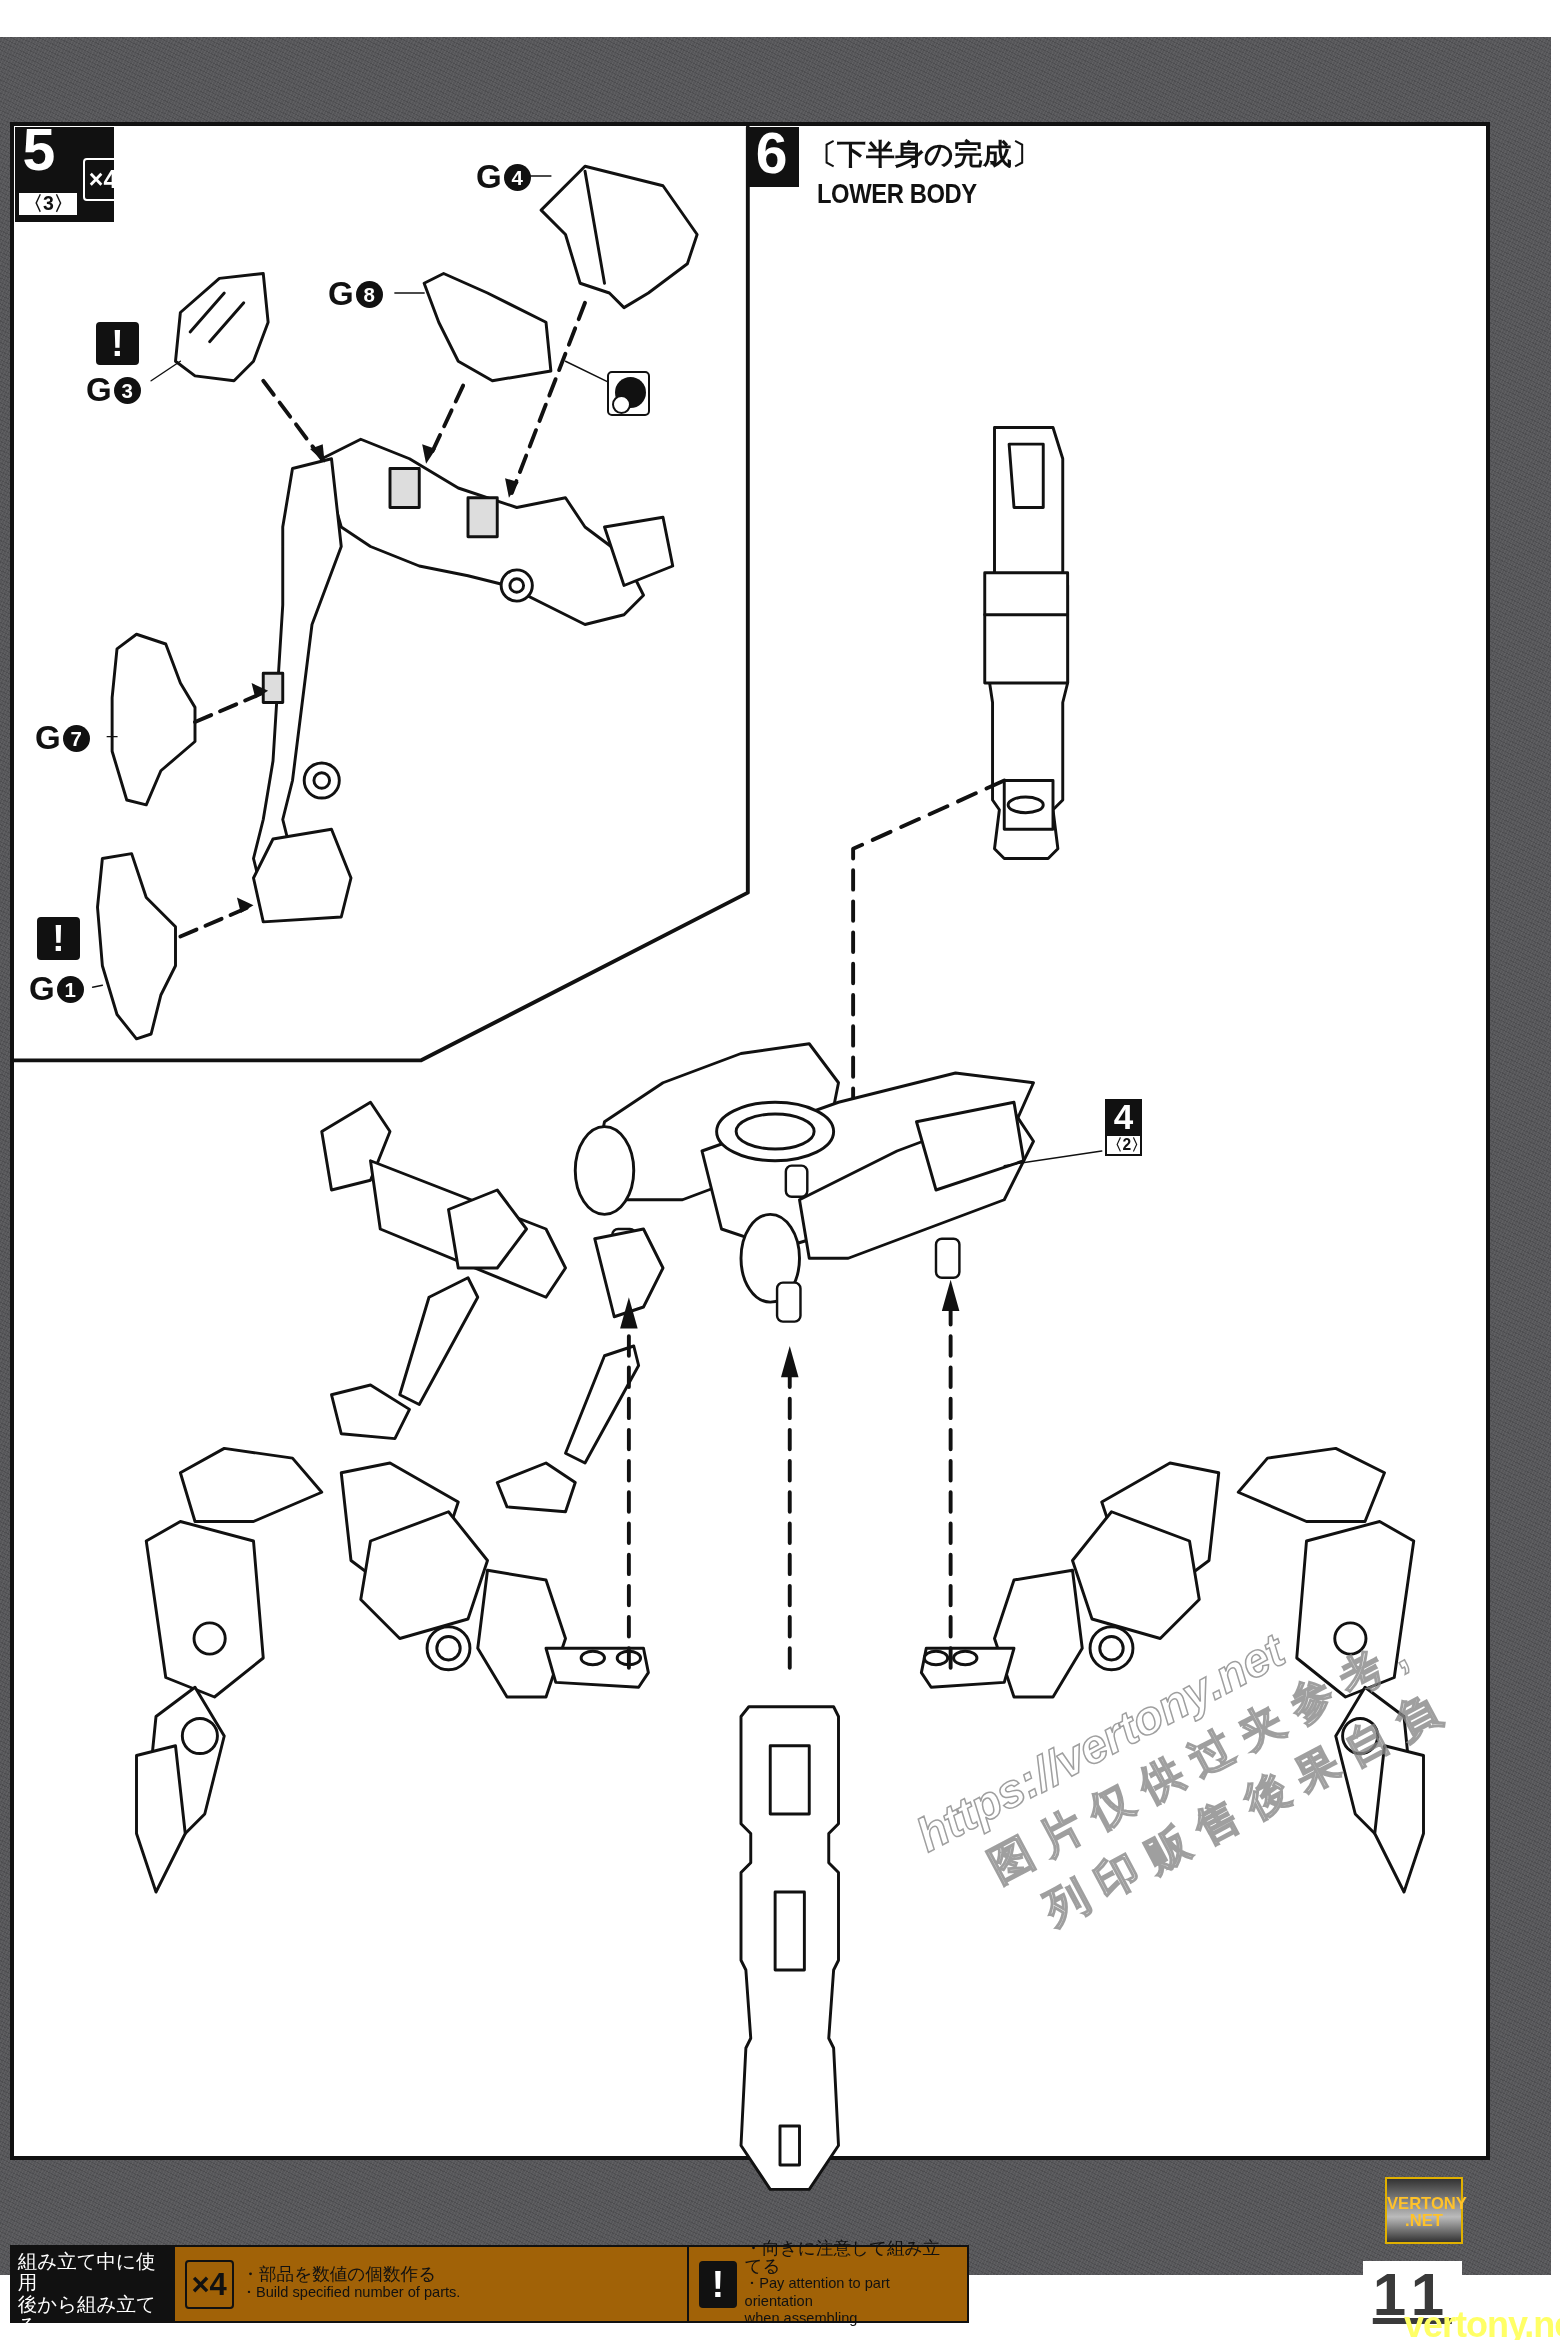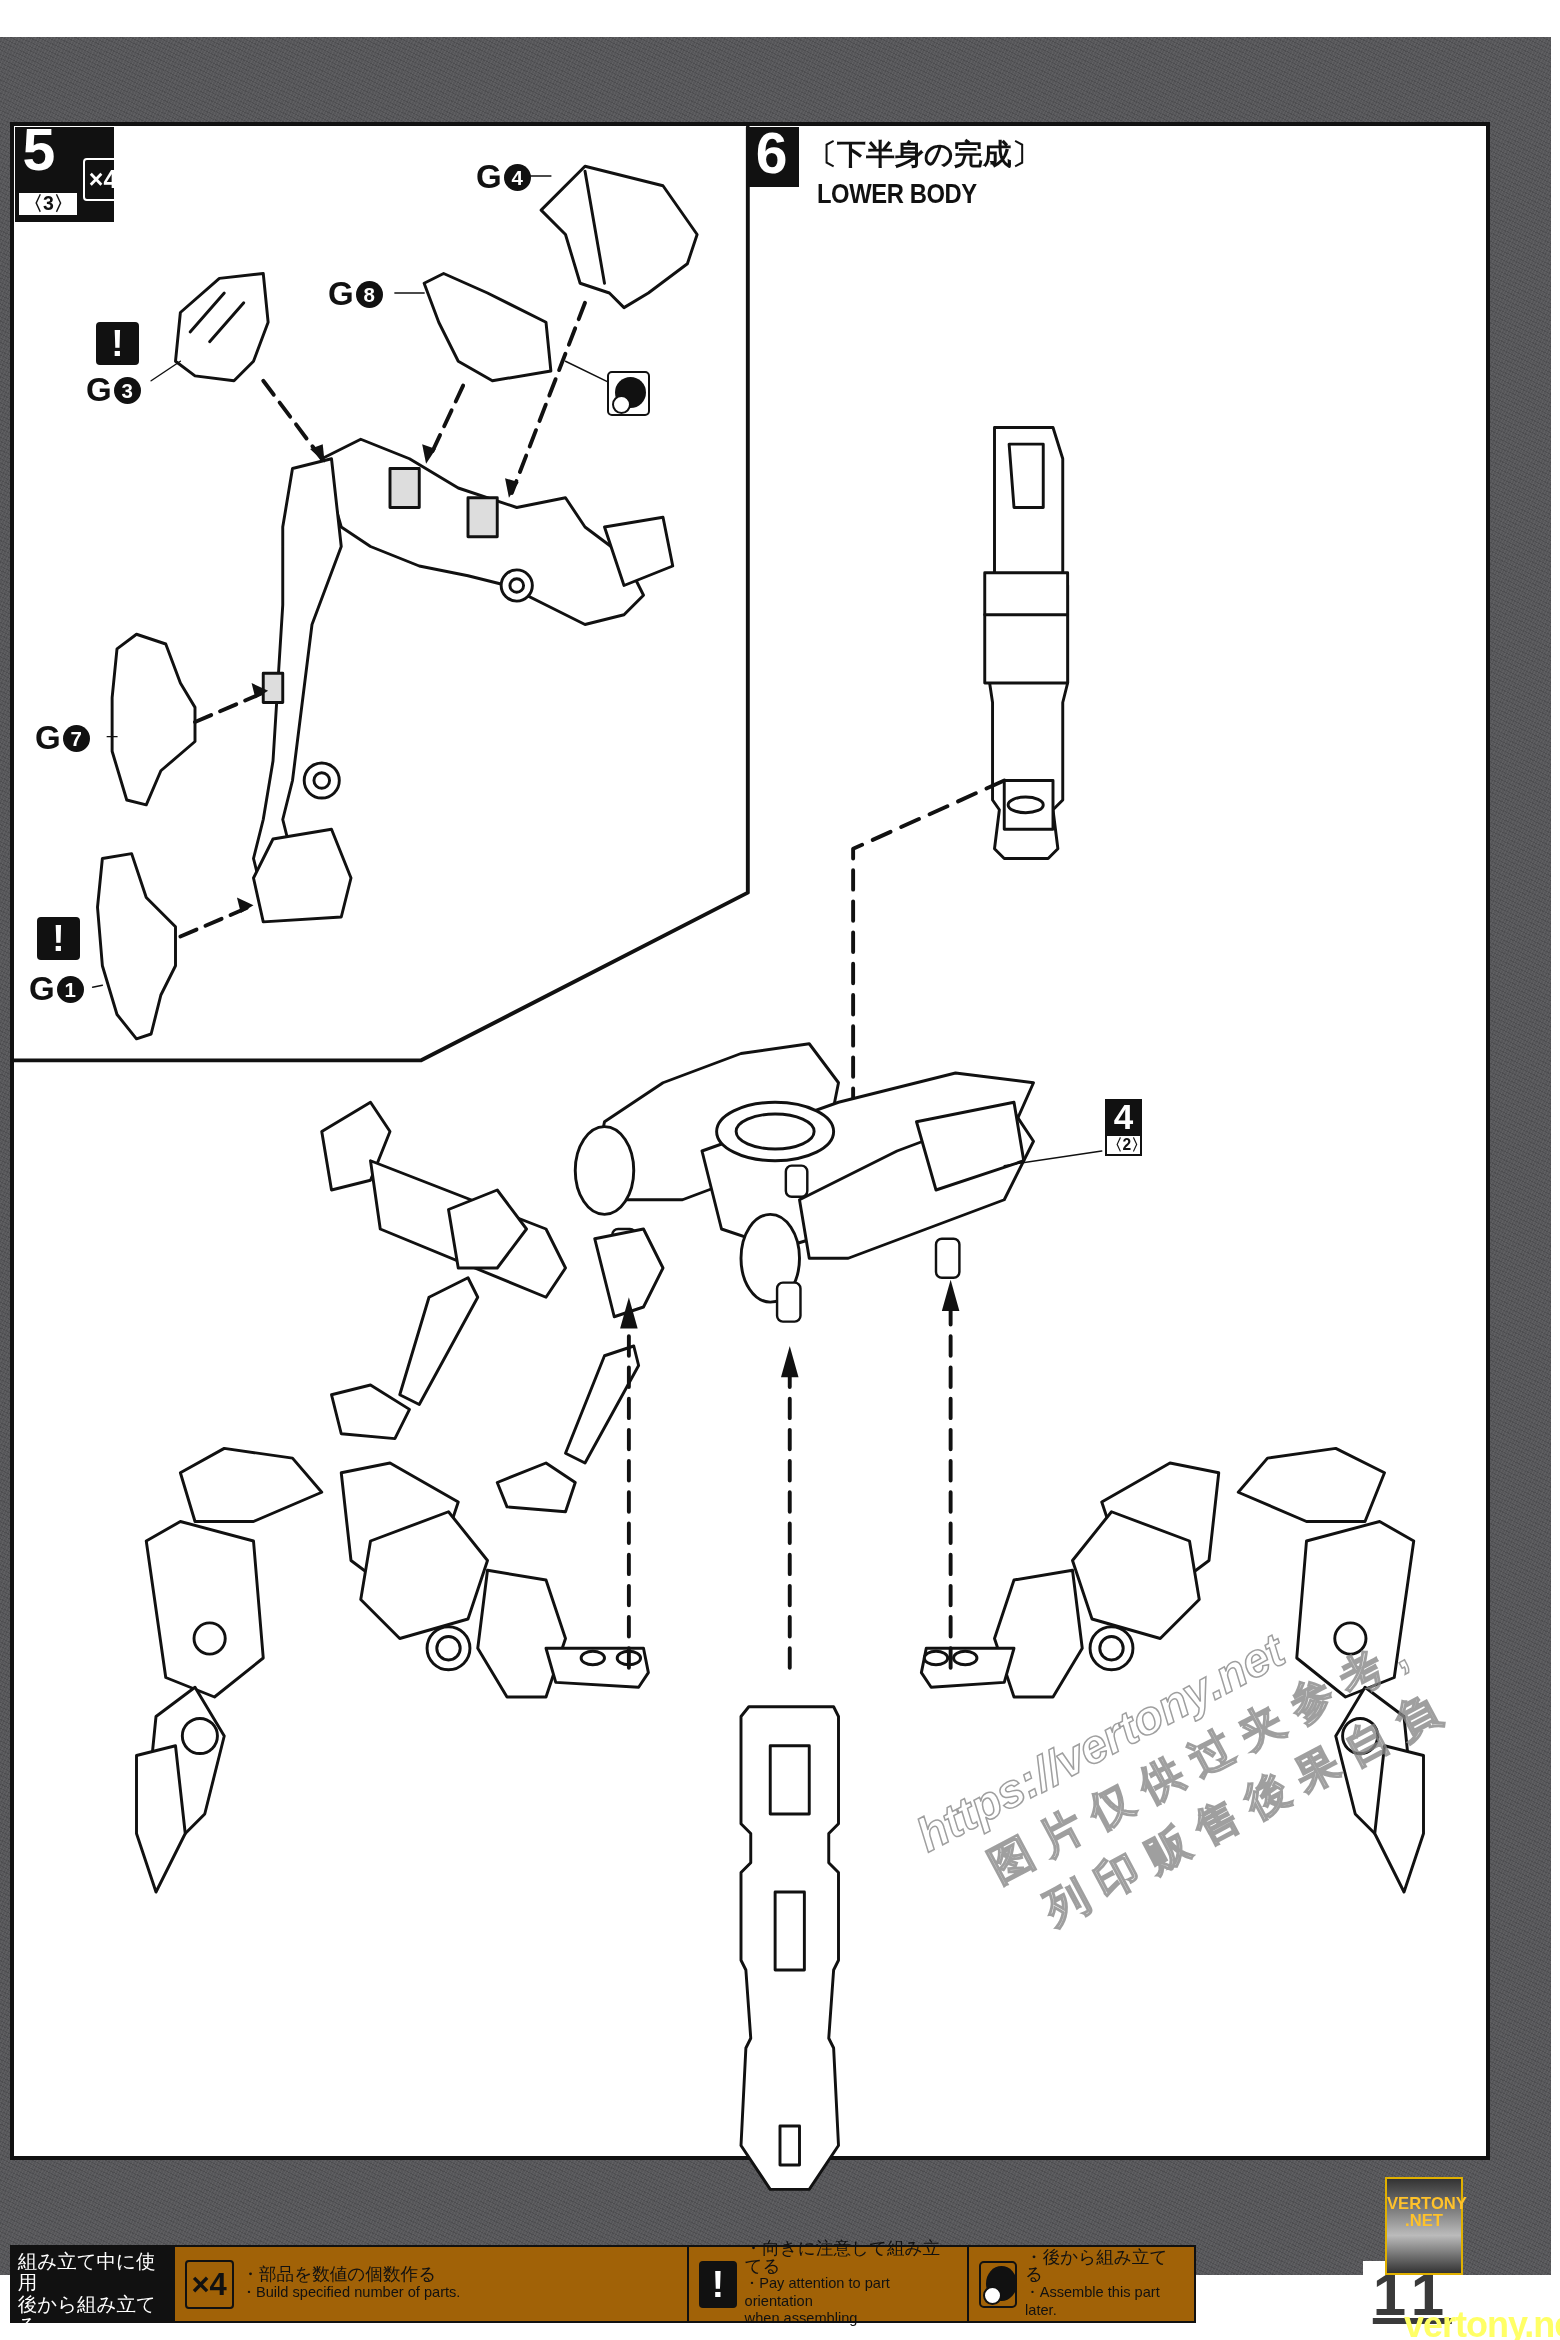--- a/index.html
+++ b/index.html
@@ -32,21 +32,21 @@
   .legend .head .en{font-size:12.7px;line-height:15.6px;letter-spacing:-0.3px;}
   .legend .cell{display:flex;align-items:center;gap:7.8px;padding:0 9.8px;border-left:2px solid #111;}
   .legend .cell .txt{font-size:14.6px;line-height:17.6px;color:#111;}
   .legend .cell .txt .jp{font-size:17.6px;}
   .lg-x4{width:45px;height:45px;border:2px solid #111;border-radius:3.9px;font-size:31px;font-weight:bold;text-align:center;line-height:45px;color:#111;}
   .lg-warn{width:41px;height:47px;background:#111;border-radius:3.9px;color:#fff;font-size:37px;font-weight:bold;text-align:center;line-height:47px;}
   .lg-later{position:relative;width:41px;height:47px;border:2px solid #111;border-radius:4.9px;box-sizing:border-box;}
   .lg-later .big{position:absolute;left:4.9px;top:3.9px;width:31px;height:35px;border-radius:50%;background:#111;}
   .lg-later .small{position:absolute;left:2px;top:23.4px;width:15.6px;height:15.6px;border-radius:50%;background:#fff;border:2px solid #111;}
   .page-number{position:absolute;left:1363px;top:2261px;font-size:60px;font-weight:bold;color:#3a3a3a;background:#fff;padding:0 9.8px;letter-spacing:7.8px;line-height:68px;height:74px;text-decoration:underline;}
-  .logo{position:absolute;left:1385px;top:2177px;width:78px;height:98px;border:2.9px solid #e0b000;background:linear-gradient(#333,#bbb 60%,#333);box-sizing:border-box;color:#ffc22a;font-weight:bold;text-align:center;font-size:16.6px;line-height:17.6px;padding-top:15.6px;}
+  .logo{position:absolute;left:1385px;top:2177px;width:78px;height:67px;border:2.9px solid #e0b000;background:linear-gradient(#333,#bbb 60%,#333);box-sizing:border-box;color:#ffc22a;font-weight:bold;text-align:center;font-size:16.6px;line-height:17.6px;padding-top:15.6px;}
   .site-text{position:absolute;left:1404px;top:2304px;font-size:36px;font-weight:bold;color:#ffff66;letter-spacing:-1px;}
   .watermark{position:absolute;left:907px;top:1814px;transform:rotate(-28deg);transform-origin:left top;color:transparent;-webkit-text-stroke:1.5px #888;font-weight:bold;opacity:0.8;}
   .watermark div{white-space:nowrap;}
   .wm1{font-size:47px;font-style:italic;}
   .wm2{font-size:43px;margin-left:49px;margin-top:5.9px;letter-spacing:13.7px;}
   .wm3{font-size:43px;margin-left:78px;margin-top:5.9px;letter-spacing:13.7px;}
 </style>
 </head>
 <body>
 
@@ -277,30 +277,20 @@
     </div>
   </div>
   <div class="cell" style="width:258px;">
     <div class="lg-warn">!</div>
     <div class="txt">
       <div class="jp">・向きに注意して組み立てる</div>
       <div>・Pay attention to part orientation</div>
       <div>when assembling.</div>
     </div>
   </div>
-  <div class="cell" style="width:205px;">
-    <div class="lg-later">
-        <span class="big"></span>
-        <span class="small"></span>
-      </div>
-    <div class="txt">
-      <div class="jp">・後から組み立てる</div>
-      <div>・Assemble this part later.</div>
-    </div>
-  </div>
 </div>
 
 <div class="page-number">11</div>
 <div class="logo">
   <div>VERTONY</div>
   <div>.NET</div>
 </div>
 <div class="site-text">vertony.net</div>
 
 

